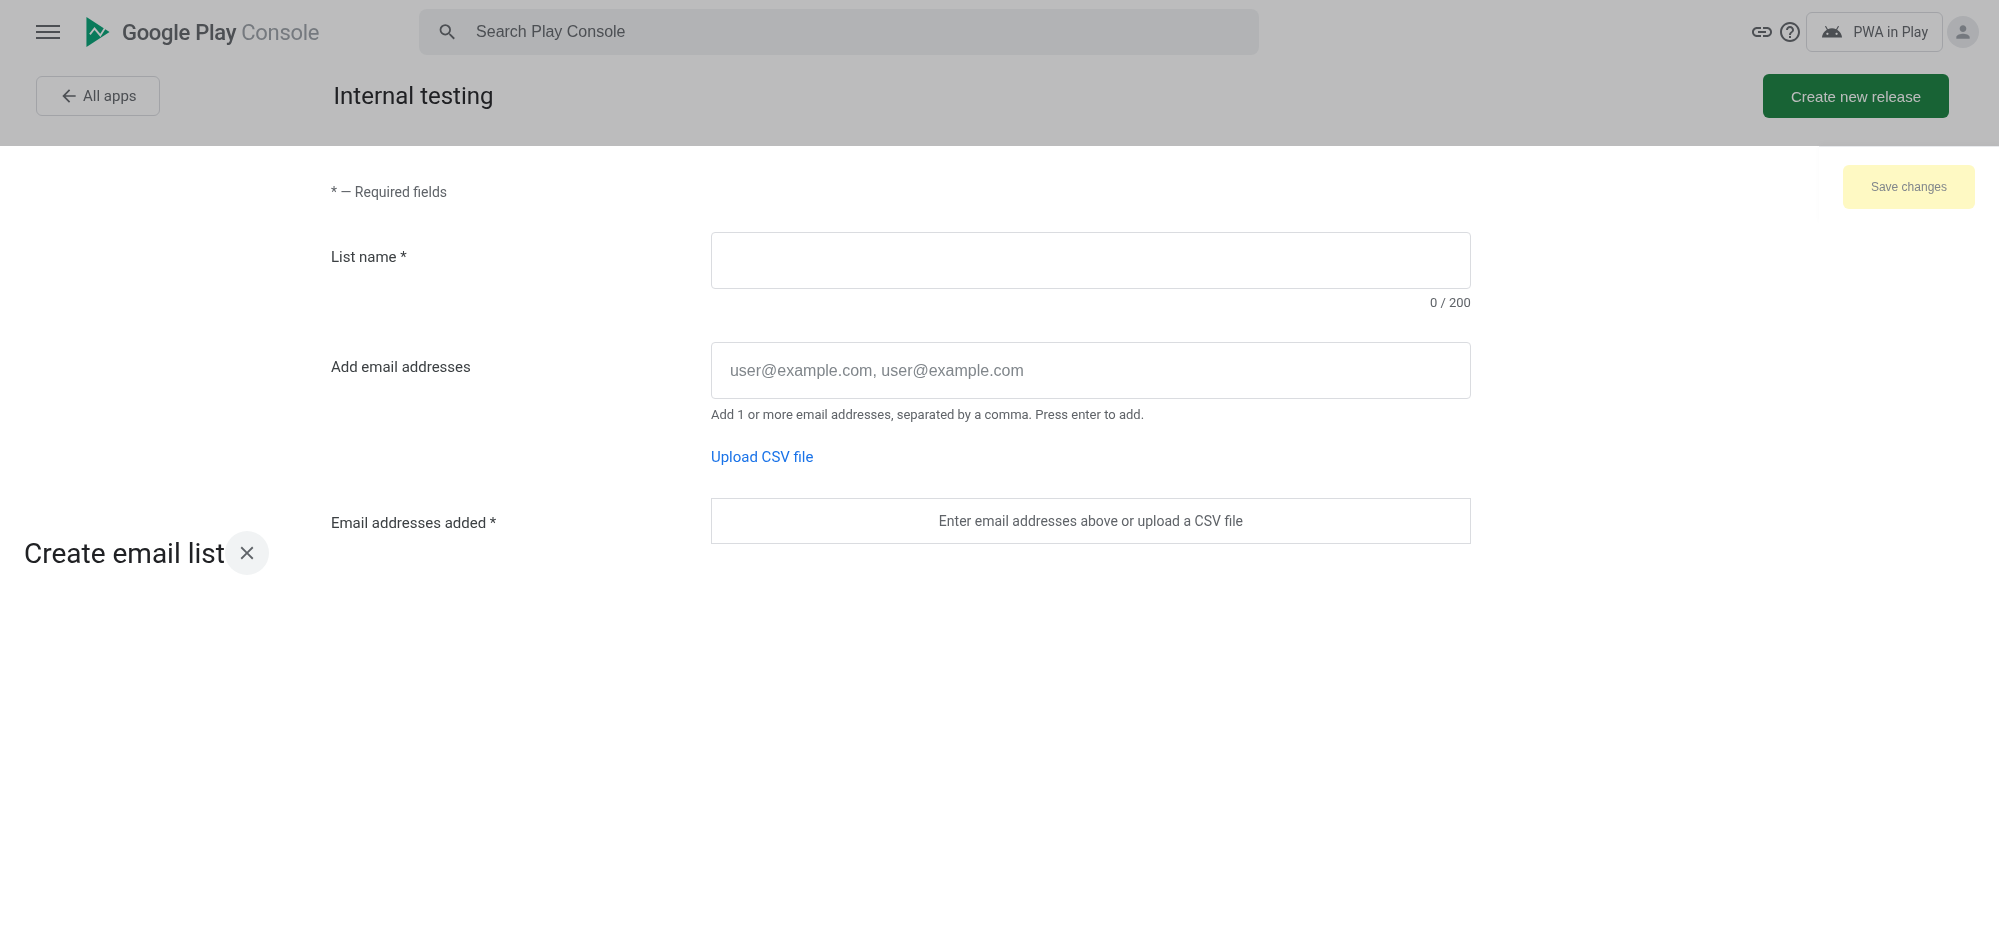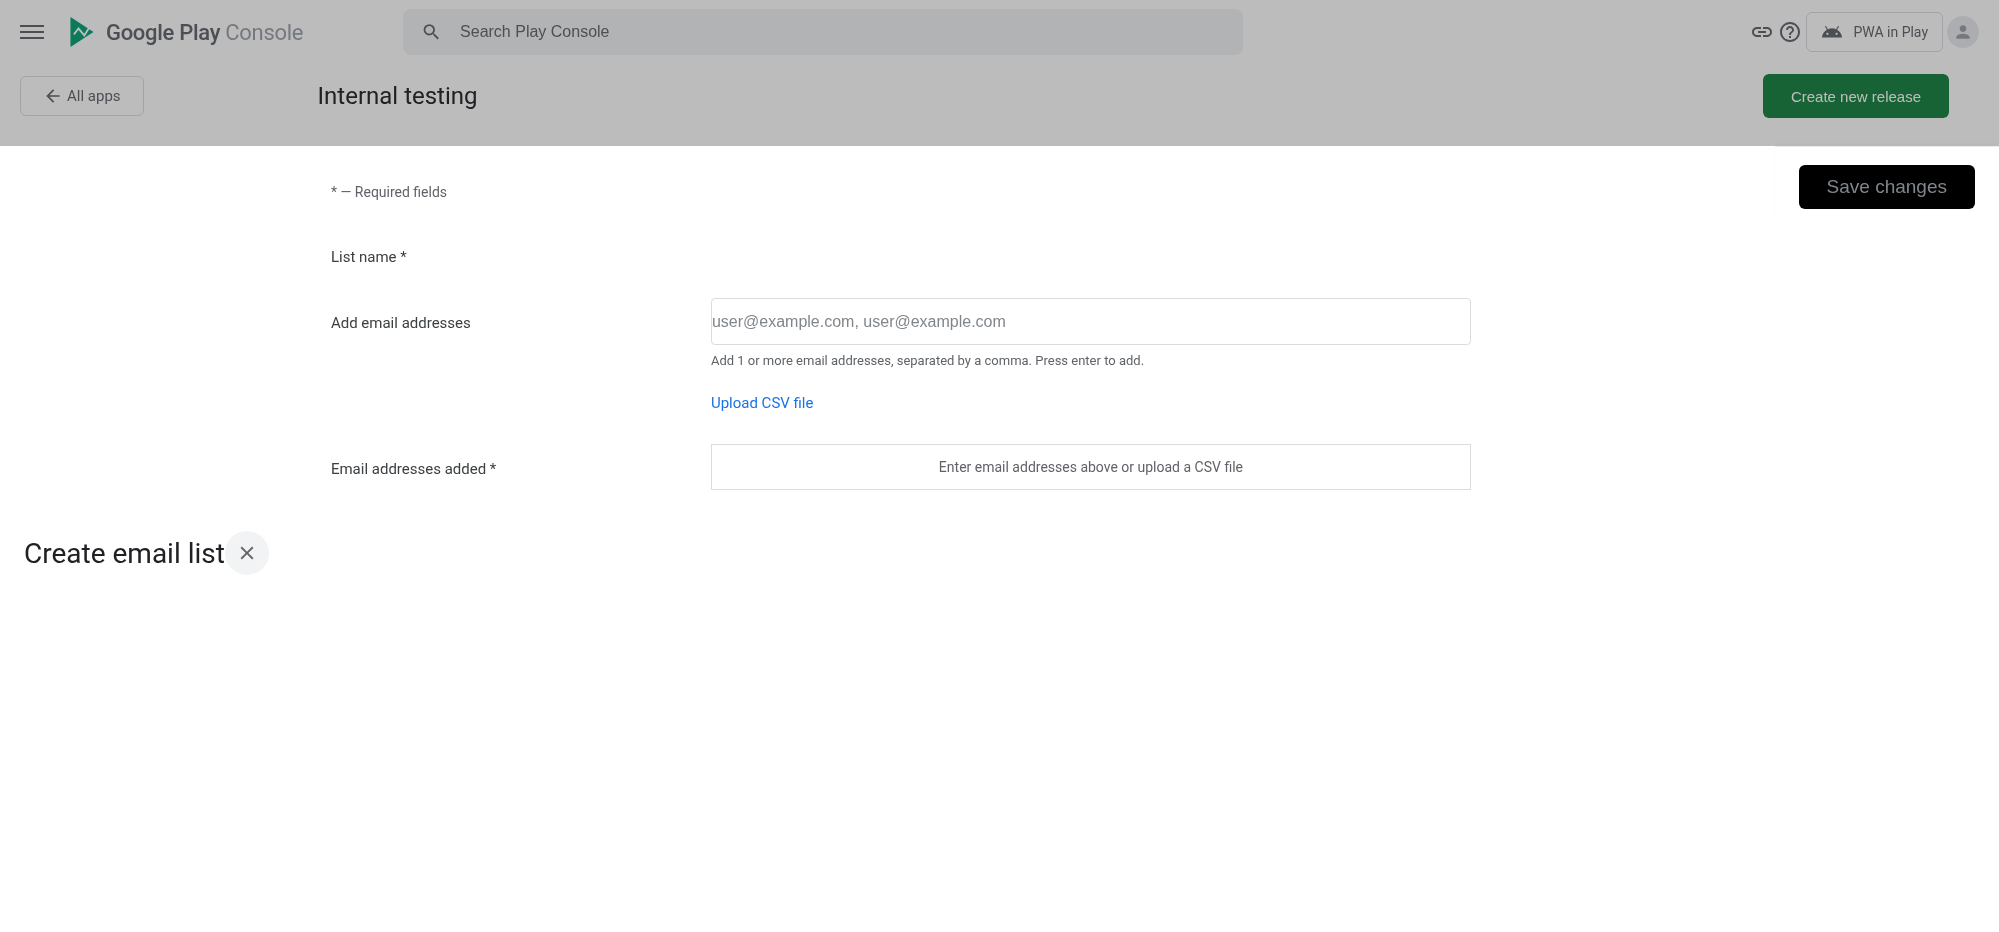--- a/index.html
+++ b/index.html
@@ -14,21 +14,21 @@
       background: #fff;
       width: 1999px;
       height: 932px;
       overflow: hidden;
       position: relative;
     }
     
     .background-page {
       position: absolute;
       top: 0;
-      left: 0;
+      left: 16px;
       right: 0;
       height: 126px;
       background: #fff;
     }
     .top-bar {
       display: flex;
       align-items: center;
       height: 64px;
       padding: 0 20px;
     }
@@ -221,24 +221,24 @@
       width: 380px;
       padding-top: 16px;
       font-size: 15px;
       color: #3c4043;
     }
     .form-field {
       width: 760px;
     }
     .text-input {
       width: 100%;
-      height: 47px;
+      height: 57px;
       border: 1px solid #dadce0;
       border-radius: 4px;
-      padding: 0 0;
+      padding: 0 18px;
       font-size: 16px;
       outline: none;
     }
     .text-input::placeholder { color: #80868b; }
     .char-counter {
       text-align: right;
       font-size: 13px;
       color: #5f6368;
       margin-top: 6px;
     }
@@ -267,27 +267,27 @@
     .modal-footer {
       border-top: 1px solid #e8eaed;
       box-shadow: 0 -3px 6px rgba(0,0,0,0.02);
       height: 80px;
       display: flex;
       align-items: center;
       justify-content: flex-end;
       padding: 0 24px;
     }
     .save-btn {
-      background: #000000;
+      background: #fef9c3;
       color: #80868b;
       border: none;
       border-radius: 6px;
       height: 44px;
       padding: 0 28px;
-      font-size: 19px;
+      font-size: 12px;
       font-weight: 500;
       cursor: not-allowed;
     }
   </style>
 </head>
 <body>
 
 <div class="background-page">
   <div class="top-bar">
     <div class="hamburger-icon">
@@ -356,20 +356,24 @@
           <path d="M19 6.41L17.59 5 12 10.59 6.41 5 5 6.41 10.59 12 5 17.59 6.41 19 12 13.41 17.59 19 19 17.59 13.41 12z"></path>
         </svg>
     </div>
   </div>
 
   <div class="modal-body">
     <div class="required-note">* — Required fields</div>
 
     <div class="form-row">
       <div class="form-label">List name  *</div>
+      <div class="form-field">
+        <input class="text-input" type="text" style="">
+        <div class="char-counter">0 / 200</div>
+      </div>
     </div>
 
     <div class="form-row">
       <div class="form-label">Add email addresses</div>
       <div class="form-field">
         <input class="text-input" type="text" placeholder="user@example.com, user@example.com" style="">
         <div class="helper-text">Add 1 or more email addresses, separated by a comma. Press enter to add.</div>
         <div class="upload-link">Upload CSV file</div>
       </div>
     </div>

